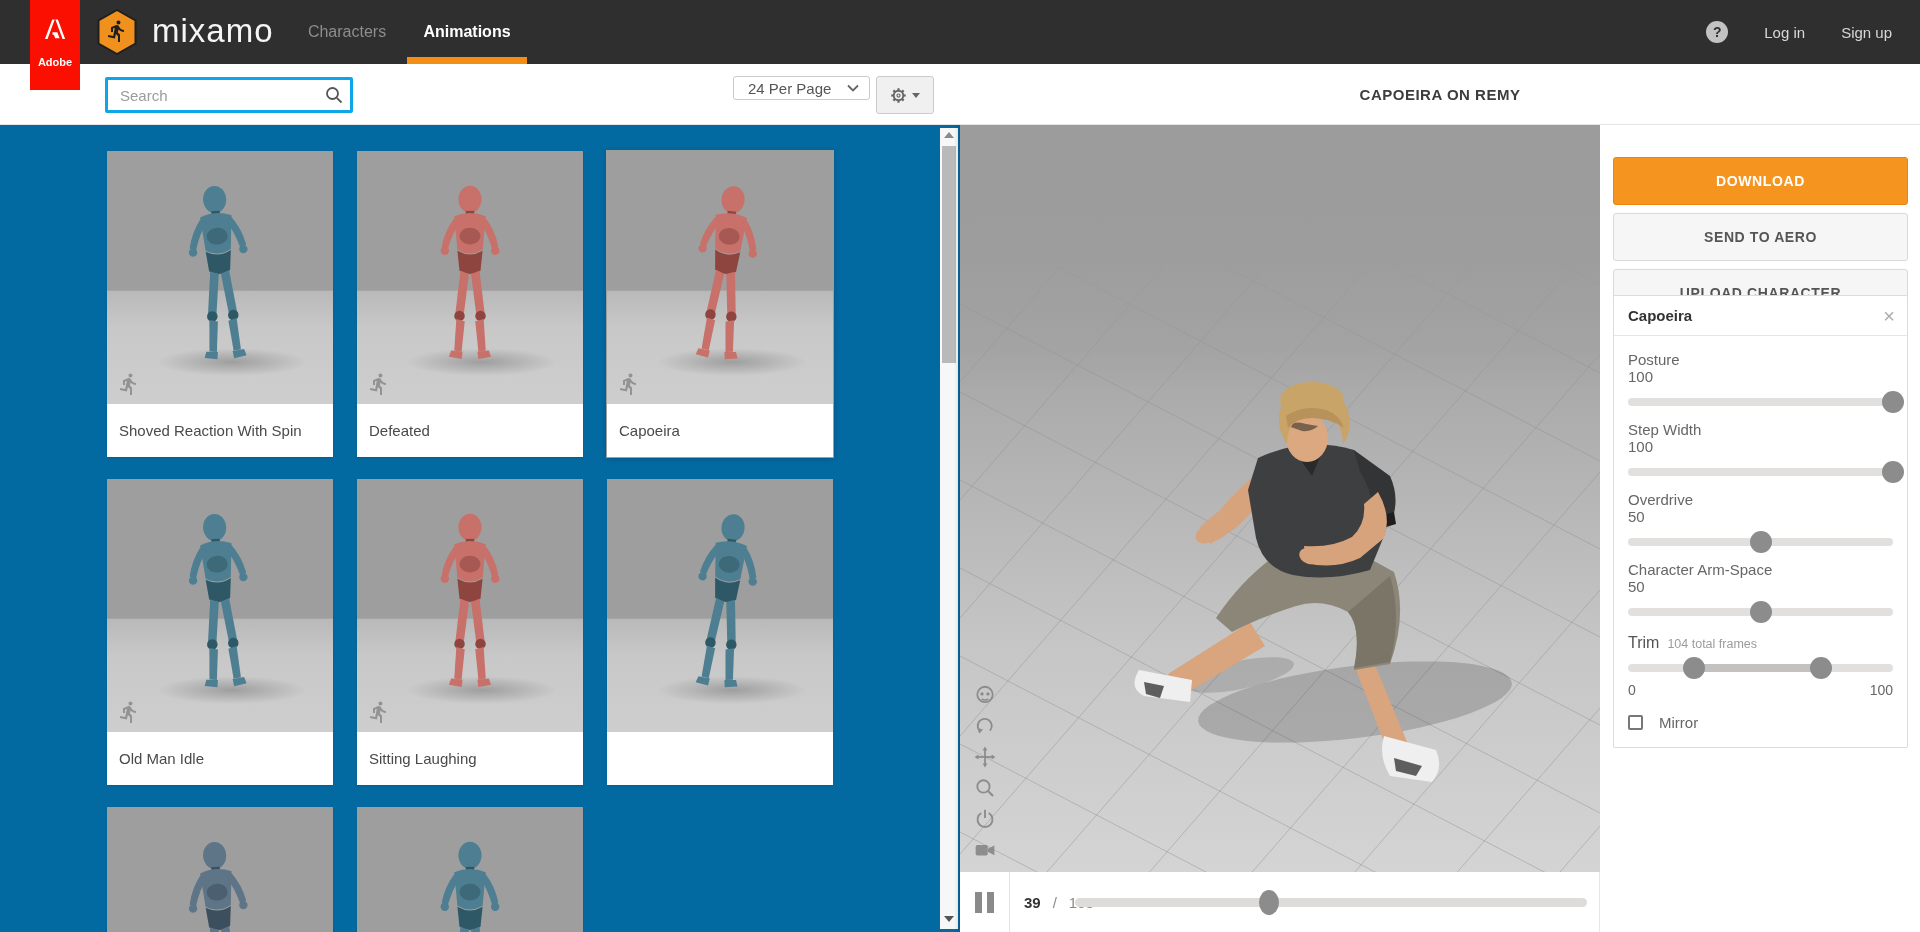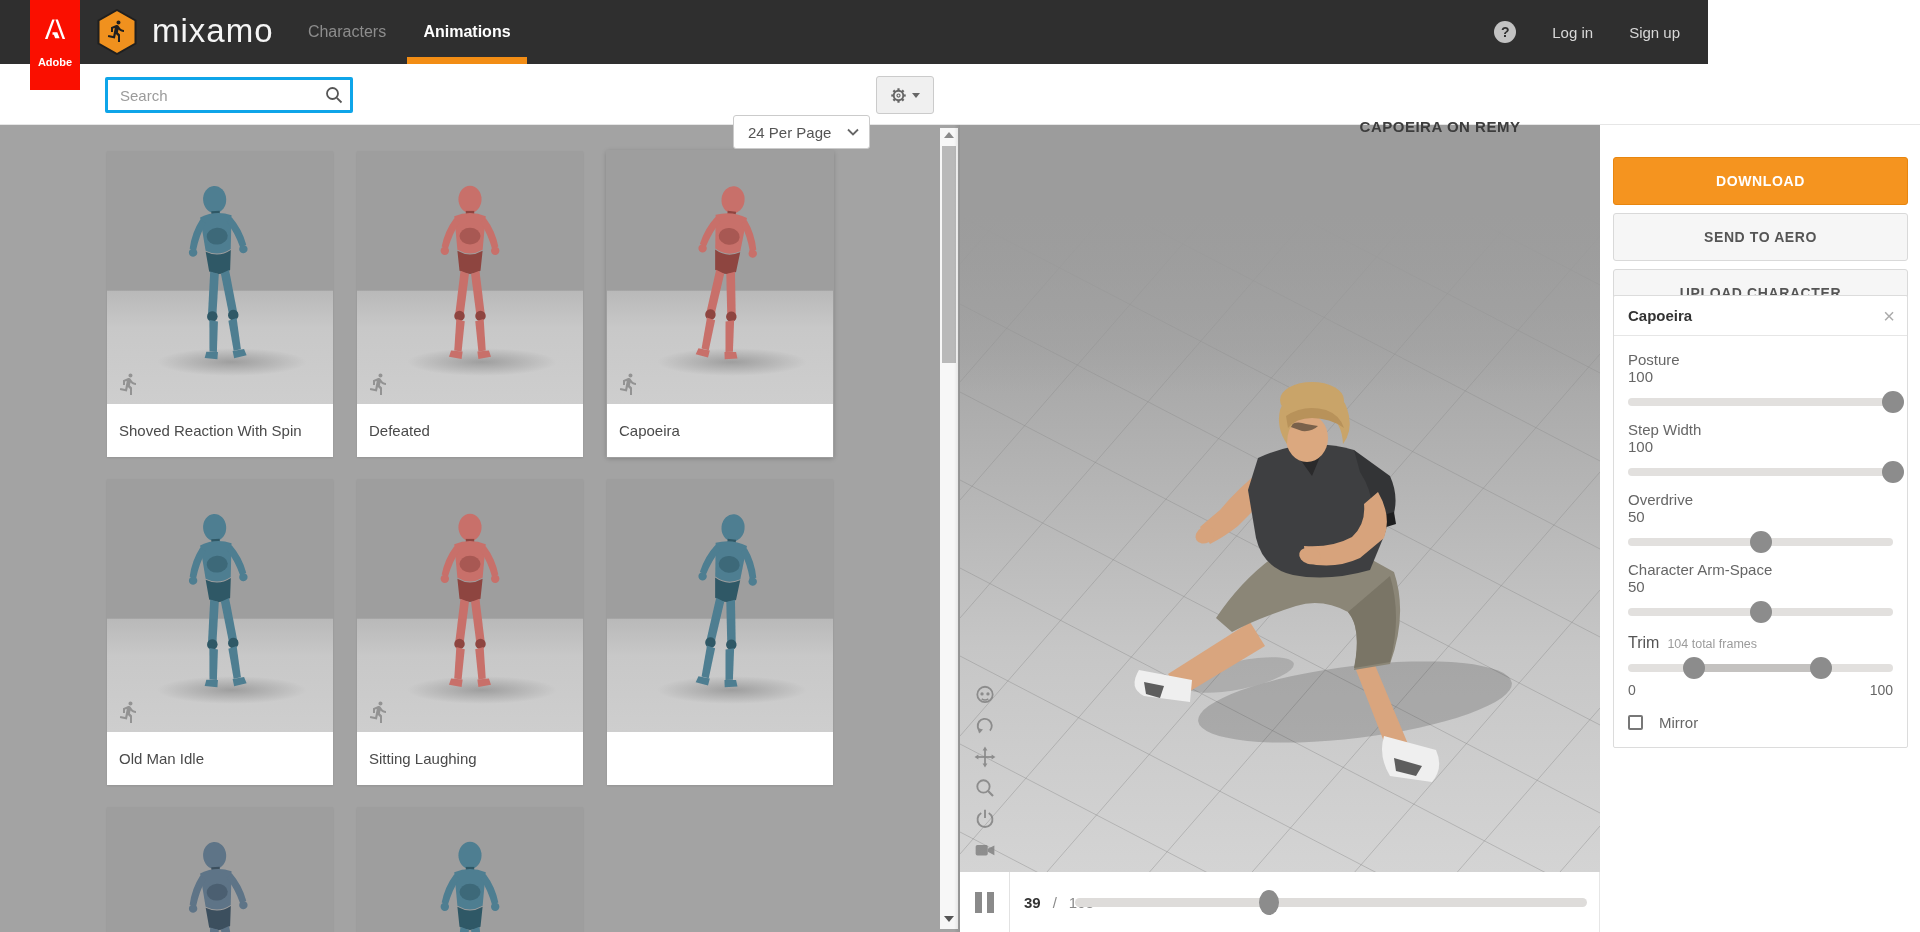--- a/index.html
+++ b/index.html
@@ -1,21 +1,21 @@
 <!DOCTYPE html>
 <html><head>
 <meta charset="utf-8">
 <style>
   * { margin:0; padding:0; box-sizing:border-box; }
   html,body { width:1920px; height:932px; overflow:hidden; background:#fff;
               font-family:"Liberation Sans","DejaVu Sans",sans-serif; }
   #app { position:relative; width:1920px; height:932px; }
 
   
-  #navbar { position:absolute; left:0; top:0; width:1708px; height:64px; background:#2F2F2F; z-index:30; }
+  #navbar { position:absolute; left:0; top:0; width:1920px; height:64px; background:#2F2F2F; z-index:30; }
   #adobe-tag { position:absolute; left:30px; top:0; width:50px; height:90px; background:#FA0F00; z-index:40;
                display:flex; flex-direction:column; align-items:center; justify-content:flex-start; }
   #adobe-tag svg { margin-top:18px; }
   #adobe-tag .adobe-word { color:#fff; font-size:11px; font-weight:bold; margin-top:16px; }
   #brand { position:absolute; left:96px; top:9px; display:flex; align-items:center; }
   #brand-hex { width:42px; height:46px; }
   #brand-word { color:#F5F5F5; font-size:33px; font-weight:400; letter-spacing:1px; margin-left:14px; margin-top:-2px; }
   .nav-tab { position:absolute; top:0; height:64px; display:flex; align-items:center; justify-content:center;
              font-size:16px; cursor:pointer; }
   #tab-characters { left:299px; width:96px; color:#8D8D8D; }
@@ -27,34 +27,34 @@
   .nav-link { color:#D8D8D8; font-size:15px; cursor:pointer; }
 
   
   #header-strip { position:absolute; left:0; top:64px; width:1920px; height:61px; background:#fff;
                   border-bottom:1px solid #E6E6E6; z-index:10; }
   #search-wrap { position:absolute; left:105px; top:13px; width:248px; height:36px; }
   #search-input { width:100%; height:100%; border:3px solid #0ea5e9; border-radius:2px; padding:0 34px 0 12px;
                   font-size:15px; color:#555; outline:none; font-family:inherit; background:#fff; }
   #search-input::placeholder { color:#9B9B9B; }
   #search-icon { position:absolute; right:9px; top:8px; }
-  #perpage-select { position:absolute; left:733px; top:12px; width:137px; height:34px; border:1px solid #CBCBCB;
+  #perpage-select { position:absolute; left:733px; top:12px; width:137px; height:24px; border:1px solid #CBCBCB;
                     border-radius:3px; background:#fff; display:flex; align-items:center; justify-content:space-between;
-                    padding:0 10px 0 14px; font-size:15px; color:#555; cursor:pointer;margin-top:39px; }
+                    padding:0 10px 0 14px; font-size:15px; color:#555; cursor:pointer; }
   #gear-btn { position:absolute; left:876px; top:12px; width:58px; height:38px; background:#F0F0F0;
               border:1px solid #CBCBCB; border-radius:3px; display:flex; align-items:center; justify-content:center;
               gap:5px; cursor:pointer; }
   .caret-down { width:0; height:0; border-left:4px solid transparent; border-right:4px solid transparent;
                 border-top:5px solid #666; }
   #preview-title { position:absolute; left:960px; top:0; width:960px; height:60px; display:flex;
                    align-items:center; justify-content:center; font-size:15px; font-weight:bold;
-                   letter-spacing:.5px; color:#3D3D3D;margin-top:32px; }
-
-  
-  #left-content { position:absolute; left:0; top:125px; width:960px; height:807px; background:#a3a3a3; overflow:hidden; }
+                   letter-spacing:.5px; color:#3D3D3D; }
+
+  
+  #left-content { position:absolute; left:0; top:125px; width:960px; height:807px; background:#0369a1; overflow:hidden; }
   #left-content::after { content:""; position:absolute; right:0; top:0; width:6px; height:100%;
                          background:linear-gradient(to right,rgba(0,0,0,0),rgba(0,0,0,0.10)); }
   #animation-grid { position:absolute; left:107px; top:26px; width:726px;
                     display:grid; grid-template-columns:repeat(3,226px); column-gap:24px; row-gap:22px; }
   .card { width:226px; height:306px; background:#fff; box-shadow:0 1px 2px rgba(0,0,0,.10); cursor:pointer; position:relative; }
   .card.selected { outline:1px solid #9E9E9E; box-shadow:0 1px 5px rgba(0,0,0,.28); }
   .card-thumb { position:relative; width:100%; height:253px; overflow:hidden;
                 background:linear-gradient(#9E9E9E 0 55%, #B9B9B9 55.5%, #C8C8C8 70%, #CECECE 100%); }
   .card-thumb::after { content:""; position:absolute; left:50%; top:78%; width:150px; height:28px;
                        transform:translateX(-42%); border-radius:50%;

